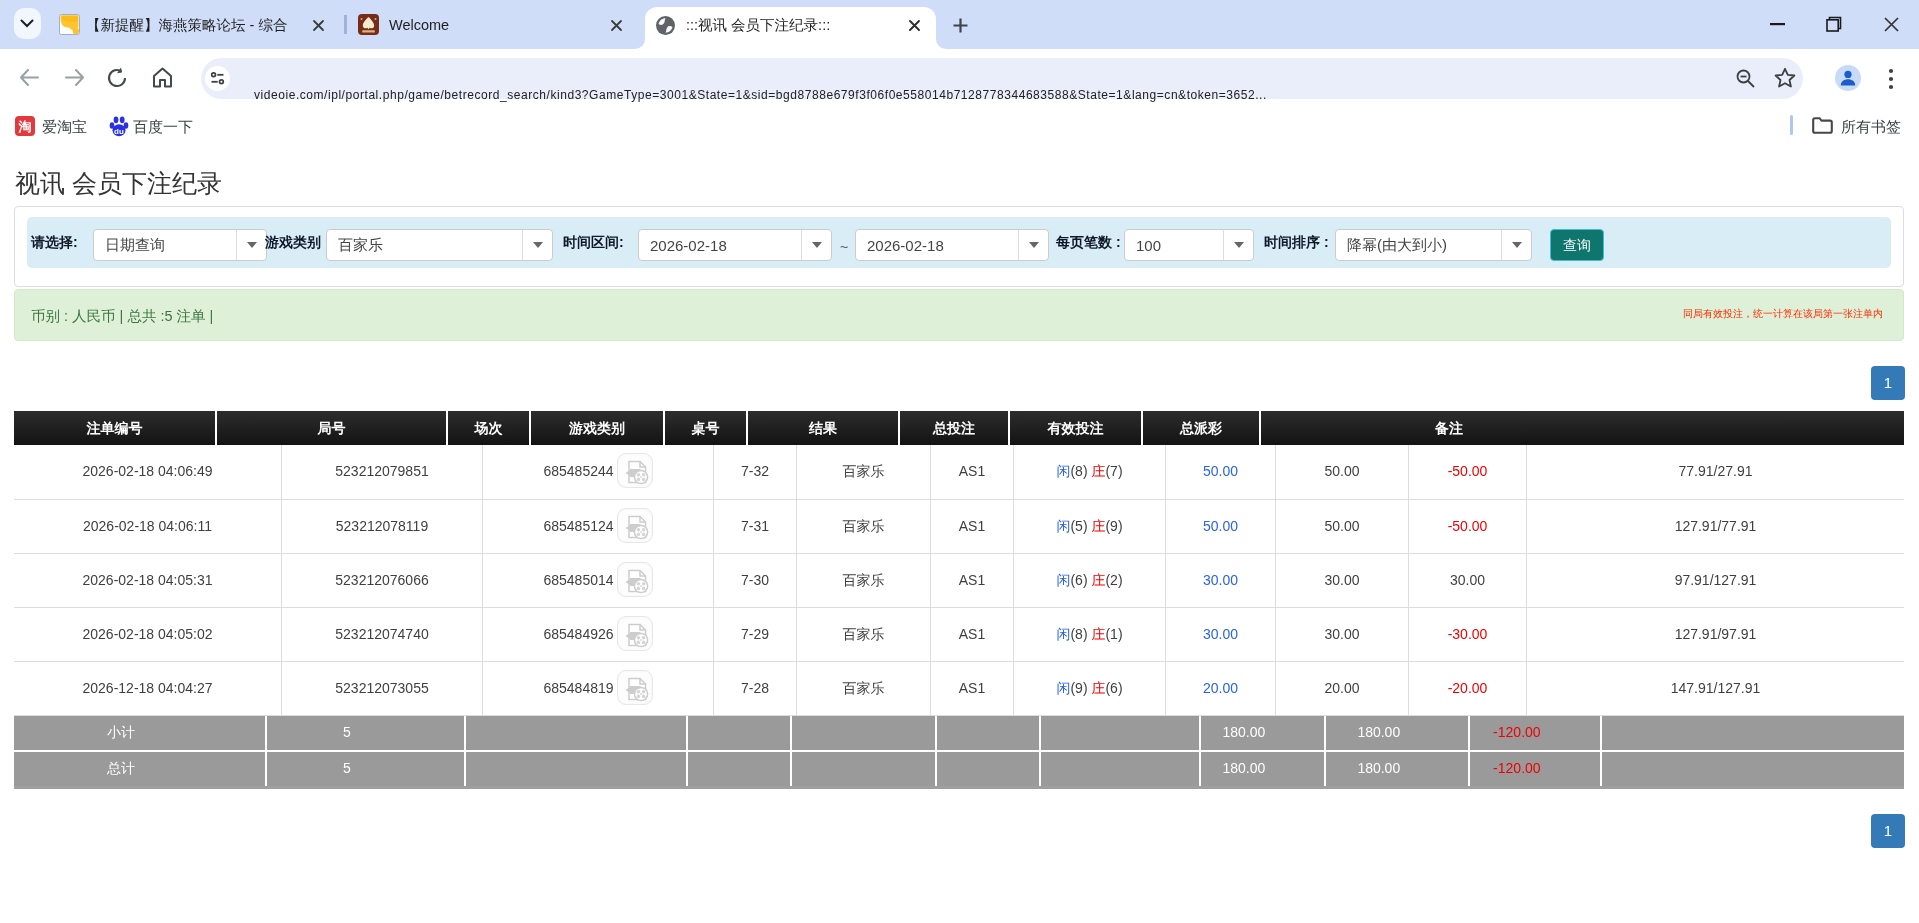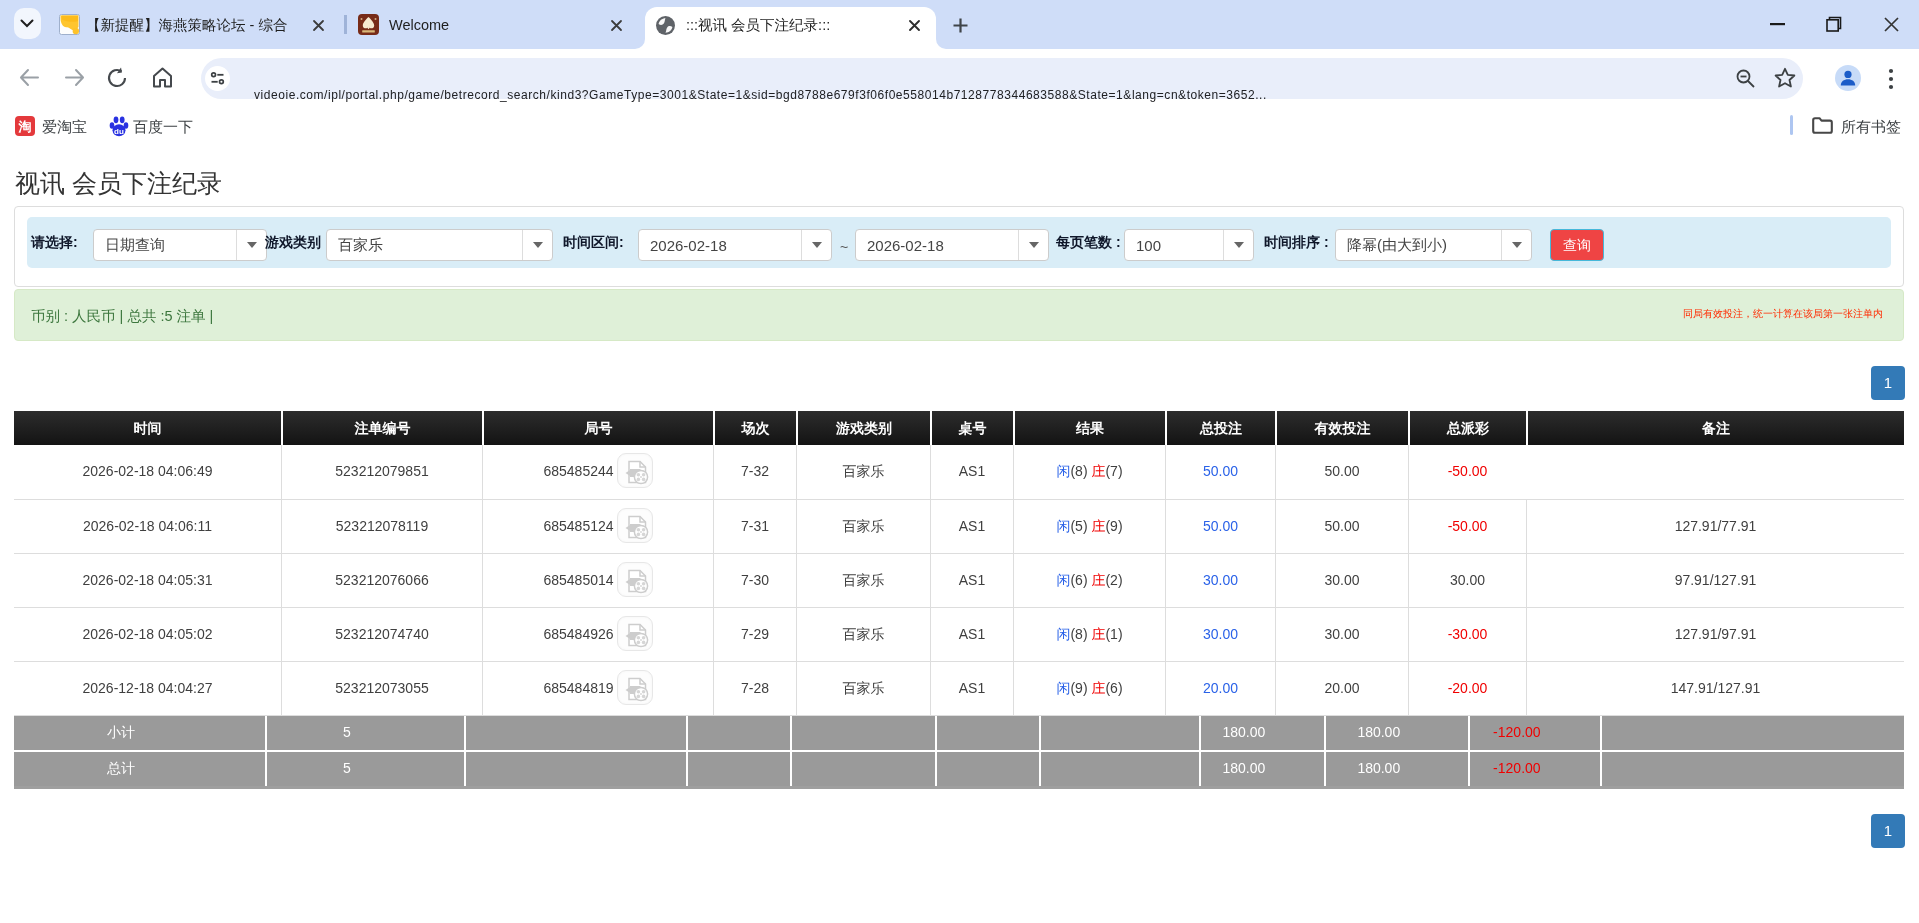--- a/index.html
+++ b/index.html
@@ -19,21 +19,21 @@
 
 #page { left:0; top:147px; width:1919px; height:776px; background:#fff; }
 #ptitle { left:15px; top:20px; font-size:25px; color:#333; }
 #fwrap { left:14px; top:59px; width:1890px; height:81px; background:#fff; border:1px solid #ddd; border-radius:4px; }
 #fbar { left:27px; top:70px; width:1864px; height:51px; background:#d9edf7; border-radius:5px; }
 .flabel { font-size:14px; font-weight:bold; color:#0f172a; line-height:51px; }
 .combo { position:absolute; top:82px; height:32px; background:#fff; border:1px solid #ccc; border-radius:4px; display:flex; align-items:center; }
 .combo .txt { font-size:15px; color:#444; padding-left:11px; flex:1; white-space:nowrap; }
 .combo .arr { width:30px; height:100%; border-left:1px solid #ddd; display:flex; align-items:center; justify-content:center; }
 .tri { width:0; height:0; border-left:5px solid transparent; border-right:5px solid transparent; border-top:6px solid #666; }
-#qbtn { left:1550px; top:82px; width:54px; height:32px; background:#ef4444; border:1px solid #46b8da; border-radius:4px; color:#fff; font-size:14px; text-align:center; line-height:30px; }
+#qbtn { left:1550px; top:82px; width:54px; height:32px; background:#0f766e; border:1px solid #46b8da; border-radius:4px; color:#fff; font-size:14px; text-align:center; line-height:30px; }
 #gbar { left:14px; top:142px; width:1890px; height:52px; background:#dff0d8; border:1px solid #d6e9c6; border-radius:4px; }
 #gtext { left:31px; top:160px; font-size:14.5px; color:#3c763d; }
 #rtext { right:36px; top:160px; font-size:10px; color:#ff2a00; }
 .pagbtn { width:34px; height:34px; background:#337ab7; border-radius:4px; color:#fff; font-size:15px; text-align:center; line-height:34px; }
 
 #tbl { left:14px; top:264px; width:1890px; font-size:14px; color:#3f3f3f; }
 .trow { display:flex; width:1890px; }
 .c { text-align:center; overflow:hidden; white-space:nowrap; }
 .hrow { height:34px; background:linear-gradient(#2d2d2d,#131313); color:#fff; font-weight:bold; font-size:14px; }
 .hrow .c { line-height:34px; border-left:2px solid #fff; }
@@ -223,21 +223,20 @@
         <span class="tri"></span>
       </span>
     </div>
 <div class="abs" id="qbtn">查询</div>
 <div class="abs" id="gbar"></div>
 <div class="abs" id="gtext">币别 : 人民币 | 总共 :5 注单 |</div>
 <div class="abs" id="rtext">同局有效投注，统一计算在该局第一张注单内</div>
 <div class="abs pagbtn" style="left:1871px;top:219px">1</div>
 <div class="abs" id="tbl">
   <div class="trow hrow">
-    <div class="c w0">时间</div>
         <div class="c w1">注单编号</div>
         <div class="c w2">局号</div>
         <div class="c w3">场次</div>
         <div class="c w4">游戏类别</div>
         <div class="c w5">桌号</div>
         <div class="c w6">结果</div>
         <div class="c w7">总投注</div>
         <div class="c w8">有效投注</div>
         <div class="c w9">总派彩</div>
         <div class="c w10">备注</div>
@@ -257,20 +256,21 @@
 <circle cx="19.6" cy="20.4" r="1.8" fill="#d6d6d6"></circle>
 <circle cx="17" cy="18" r="0.9" fill="#d6d6d6"></circle>
 </svg></span></div>
     <div class="c w3">7-32</div>
         <div class="c w4">百家乐</div>
         <div class="c w5">AS1</div>
     <div class="c w6"><span class="blue">闲</span>(8) <span class="red">庄</span>(7)</div>
     <div class="c w7 blue">50.00</div>
         <div class="c w8">50.00</div>
         <div class="c w9 red">-50.00</div>
+    <div class="c w10">77.91/27.91</div>
   </div>
   <div class="trow drow">
     <div class="c w0">2026-02-18 04:06:11</div>
         <div class="c w1">523212078119</div>
     <div class="c w2">685485124<span class="vid"><svg width="26" height="26" viewBox="0 0 26 26" style="margin:4px 0 0 4px">
 <path d="M5 2.5 H16 L21.5 8 V23.5 H5 Z" fill="#fff" stroke="#cdcdcd" stroke-width="1.5"></path>
 <path d="M16 2.5 V8 H21.5" fill="none" stroke="#cdcdcd" stroke-width="1.5"></path>
 <polygon points="1.5,14 6.5,10.8 6.5,17.2" fill="#cdcdcd"></polygon>
 <rect x="6" y="10" width="10.5" height="8" fill="#cdcdcd"></rect>
 <circle cx="17" cy="18" r="6.6" fill="#fff" stroke="#cdcdcd" stroke-width="1.5"></circle>

